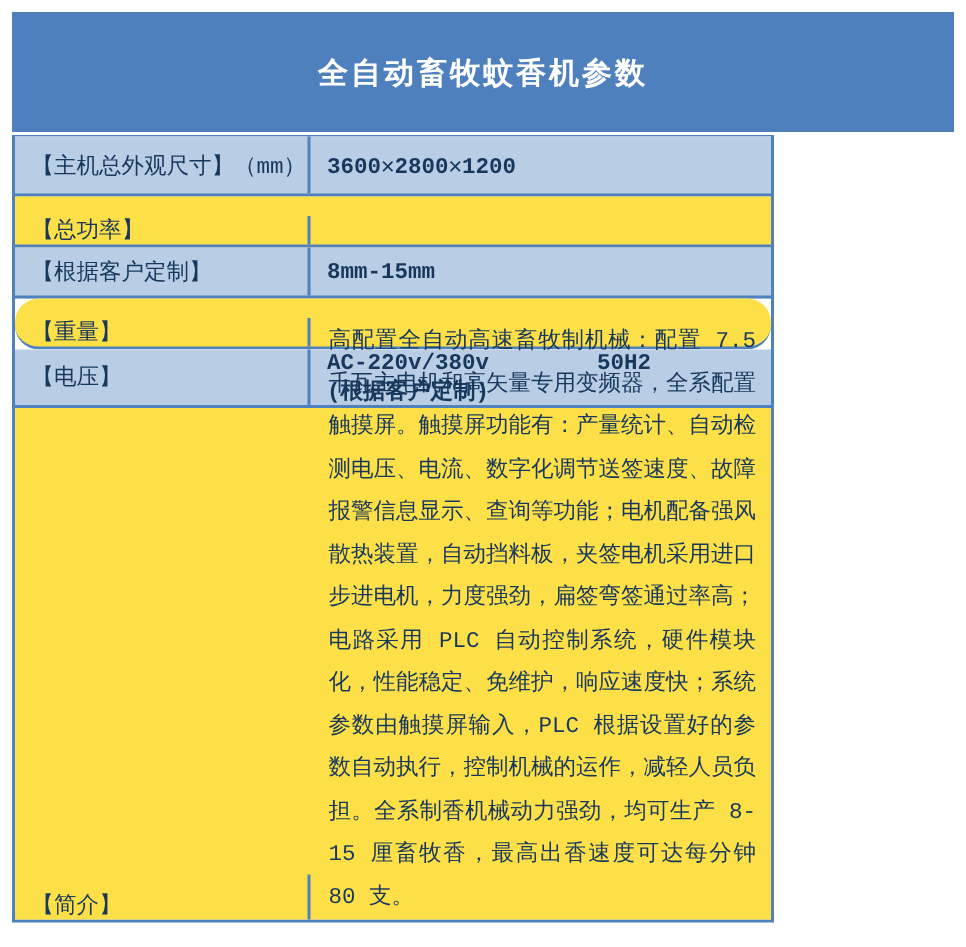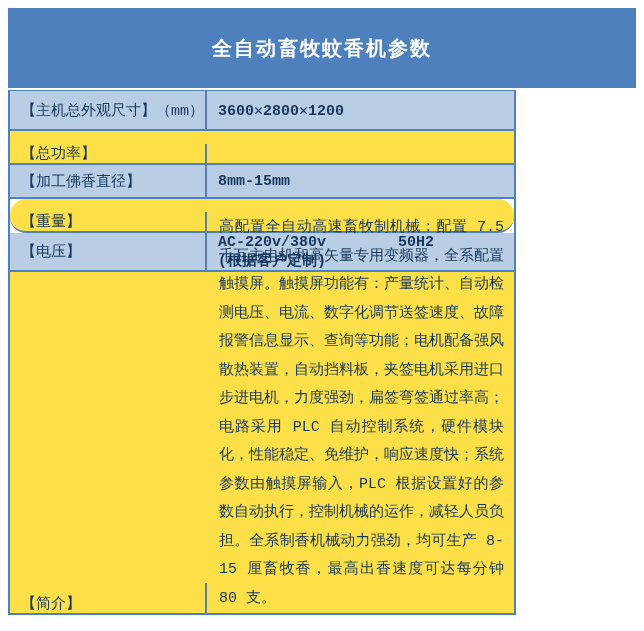--- a/index.html
+++ b/index.html
@@ -111,21 +111,21 @@
     <div class="row band h1">
       <div class="cell-label">【主机总外观尺寸】（mm）</div>
       <div class="cell-value">3600✕2800✕1200</div>
     </div>
 
     <div class="row plain h2">
       <div class="cell-label">【总功率】</div>
     </div>
 
     <div class="row band h3">
-      <div class="cell-label">【加工佛香直径】</div>
+      <div class="cell-label">【根据客户定制】</div>
       <div class="cell-value">8mm-15mm</div>
     </div>
 
     <div class="row plain h4">
       <div class="cell-label">【重量】</div>
     </div>
 
     <div class="row band h5">
       <div class="cell-label">【电压】</div>
       <div class="cell-value ws-pre">AC-220v/380v        50H2       (根据客户定制)</div>

